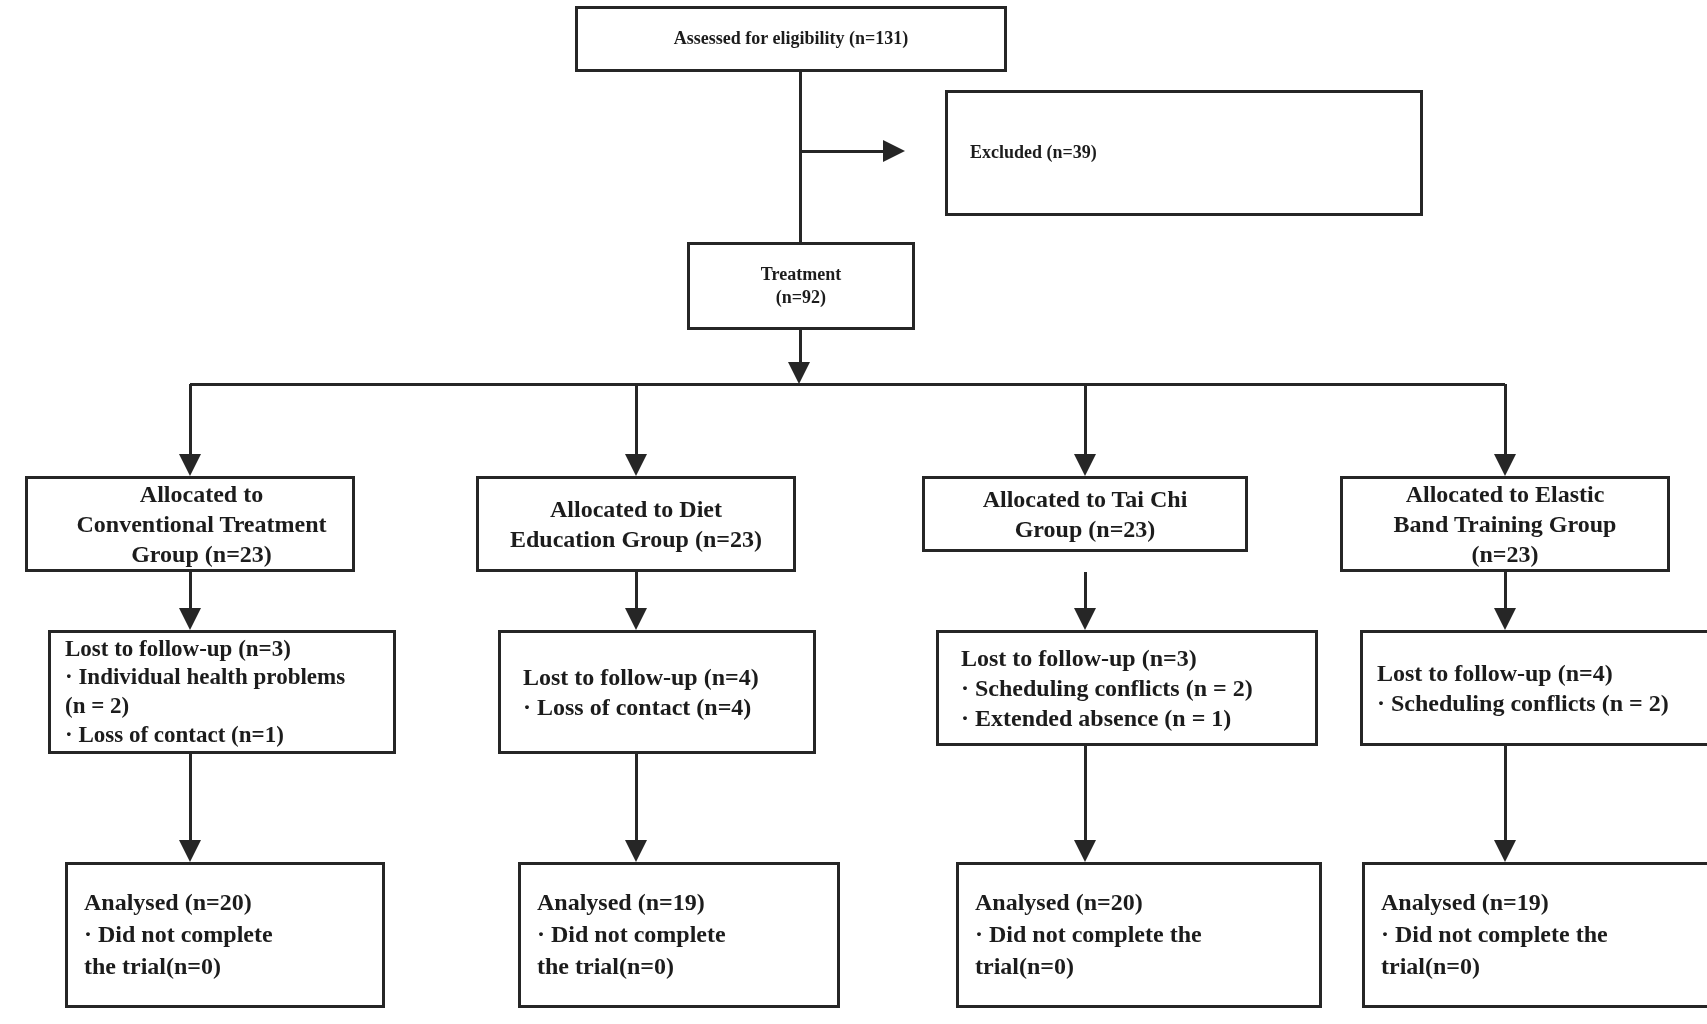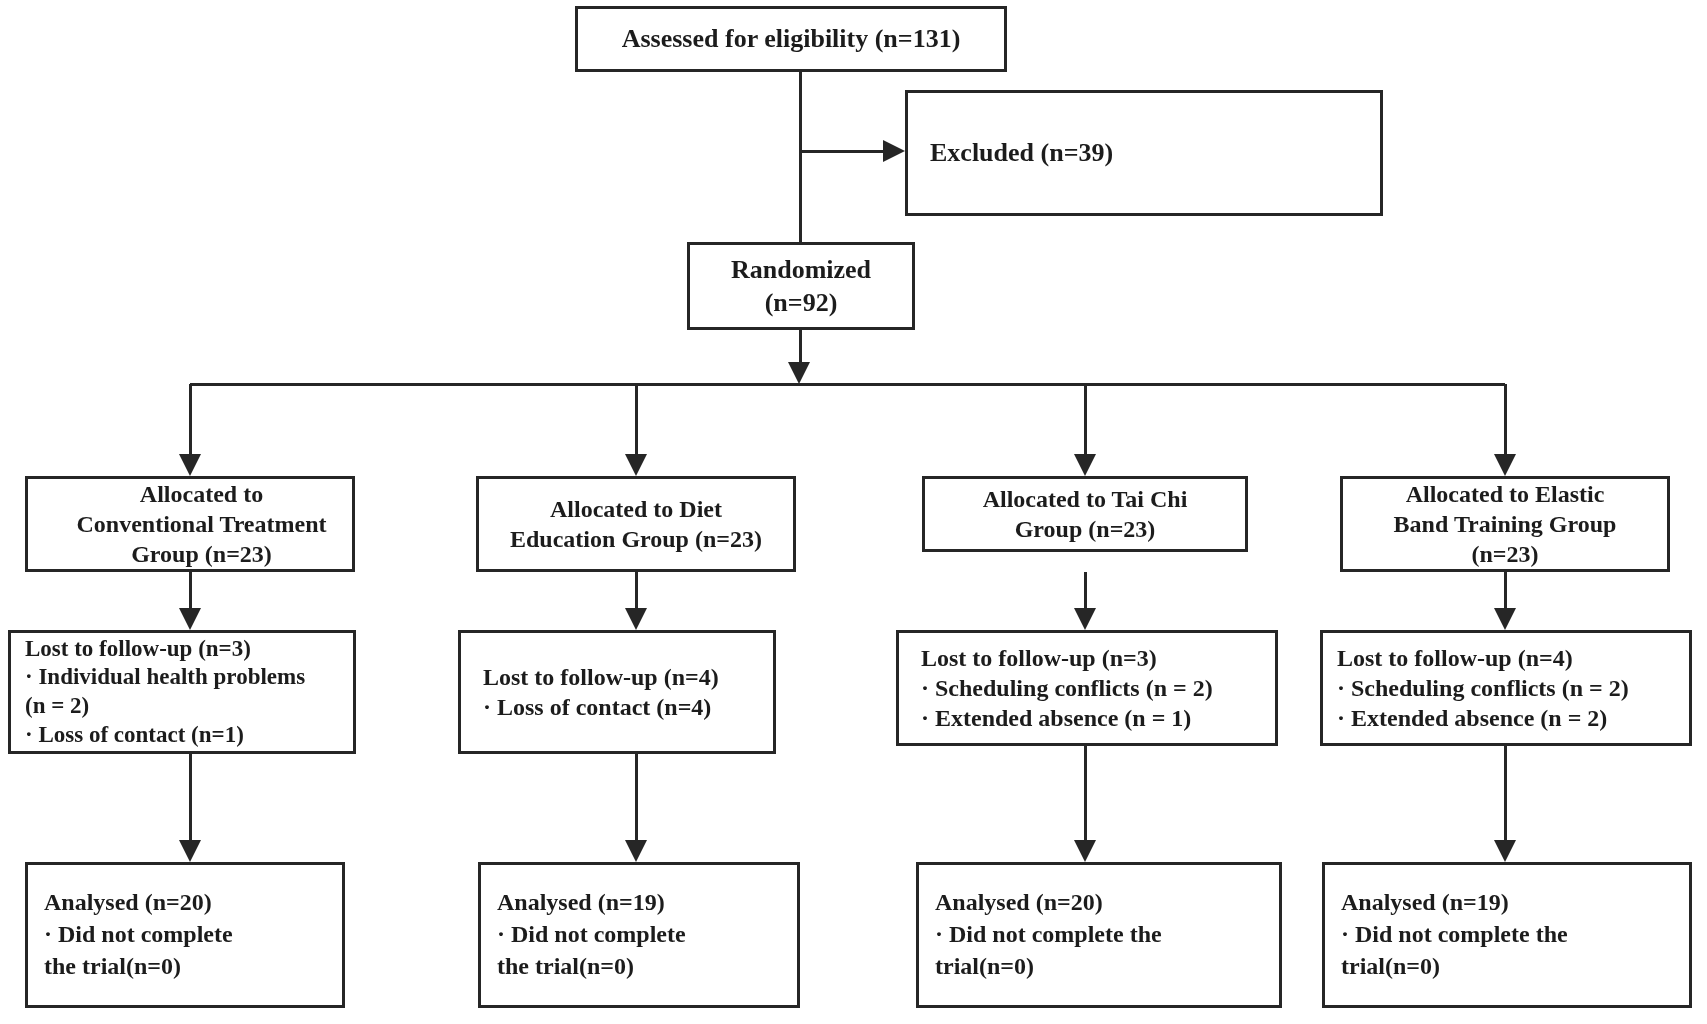--- a/index.html
+++ b/index.html
@@ -13,22 +13,22 @@
   .stage { position:absolute; left:0; top:0; width:1707px; height:1024px; }
   .box {
     position:absolute;
     box-sizing:border-box;
     border:3px solid #262626;
     background:#ffffff;
     display:flex; flex-direction:column; justify-content:center;
     font-weight:700;
   }
   .center { align-items:center; text-align:center; }
-  .left   { align-items:flex-start; text-align:left; }
-  .t26 { font-size:26px; line-height:1.28; }
+  .left   { align-items:flex-start; text-align:left;margin-left:40px; }
+  .t26 { font-size:18px; line-height:1.28; }
   .t24 { font-size:24px; line-height:1.26; }
   .t23 { font-size:23px; line-height:1.24; }
   .t28 { font-size:24px; line-height:1.32; }
   .vline, .hline { position:absolute; background:#262626; }
   .arrow-down {
     position:absolute; width:0; height:0;
     border-left:11px solid transparent;
     border-right:11px solid transparent;
     border-top:22px solid #262626;
   }
@@ -52,21 +52,21 @@
   <div class="vline" style="left:799px; top:72px; width:3px; height:172px;"></div>
 
   <div class="hline" style="left:799px; top:150px; width:86px; height:3px;"></div>
   <div class="arrow-right" style="left:883px; top:140px;"></div>
 
   <div class="box left t26" style="left:905px; top:90px; width:478px; height:126px; padding-left:22px;">
     <div class="ln">Excluded (n=39)</div>
   </div>
 
   <div class="box center t26" style="left:687px; top:242px; width:228px; height:88px;">
-    <div class="ln">Randomized</div>
+    <div class="ln">Treatment</div>
     <div class="ln">(n=92)</div>
   </div>
 
   <div class="vline" style="left:799px; top:330px; width:3px; height:34px;"></div>
   <div class="arrow-down" style="left:788px; top:362px;"></div>
 
   <div class="hline" style="left:190px; top:383px; width:1315px; height:3px;"></div>
 
   <div class="vline" style="left:189px;  top:384px; width:3px; height:70px;"></div>
   <div class="arrow-down" style="left:179px;  top:454px;"></div>
@@ -116,21 +116,20 @@
     <div class="ln">· Loss of contact (n=4)</div>
   </div>
   <div class="box left t24" style="left:896px; top:630px; width:382px; height:116px; padding-left:22px;">
     <div class="ln">Lost to follow-up (n=3)</div>
     <div class="ln">· Scheduling conflicts (n = 2)</div>
     <div class="ln">· Extended absence (n = 1)</div>
   </div>
   <div class="box left t24" style="left:1320px; top:630px; width:372px; height:116px; padding-left:14px;">
     <div class="ln">Lost to follow-up (n=4)</div>
     <div class="ln">· Scheduling conflicts (n = 2)</div>
-    <div class="ln">· Extended absence (n = 2)</div>
   </div>
 
   <div class="vline" style="left:189px;  top:754px; width:3px; height:86px;"></div>
   <div class="arrow-down" style="left:179px;  top:840px;"></div>
   <div class="vline" style="left:635px;  top:754px; width:3px; height:86px;"></div>
   <div class="arrow-down" style="left:625px;  top:840px;"></div>
   <div class="vline" style="left:1084px; top:746px; width:3px; height:94px;"></div>
   <div class="arrow-down" style="left:1074px; top:840px;"></div>
   <div class="vline" style="left:1504px; top:746px; width:3px; height:94px;"></div>
   <div class="arrow-down" style="left:1494px; top:840px;"></div>

